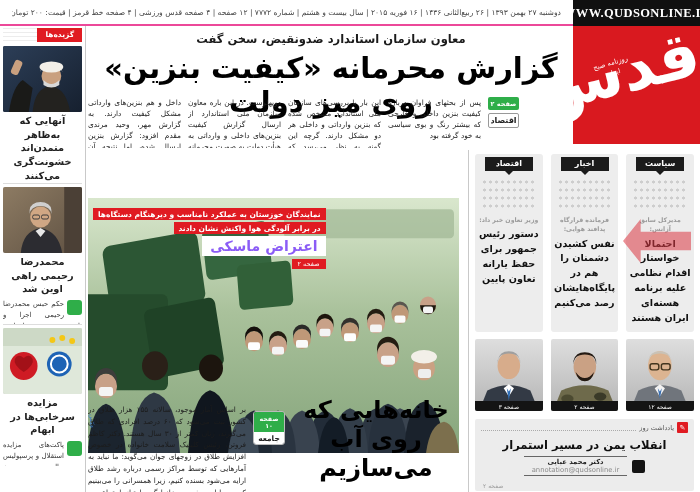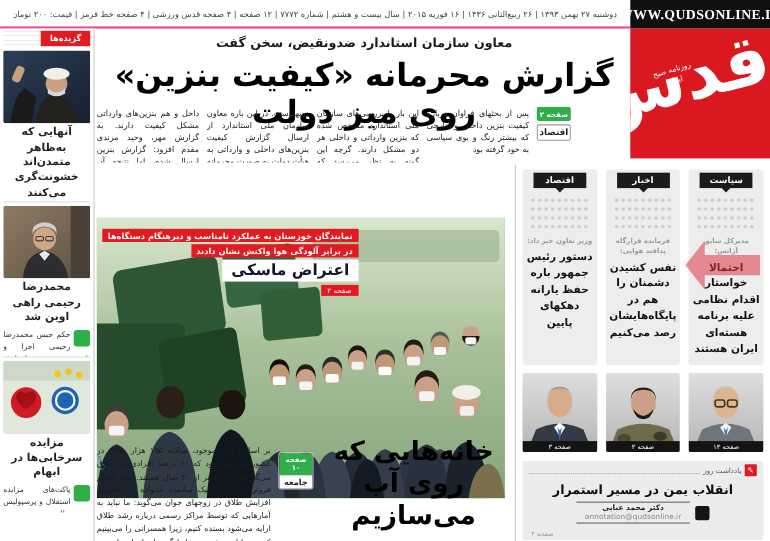--- a/index.html
+++ b/index.html
@@ -51,21 +51,21 @@
   .sb-photo svg { display:block; width:100%; height:100%; }
   .sb-title { font-size:9.8px; font-weight:bold; text-align:center; color:#222; line-height:1.4; margin:2px 0 3px; }
   .sb-body { font-size:6.9px; line-height:1.55; text-align:justify; color:#333; height:56px; overflow:hidden; }
   .sb-bullet { float:right; width:15px; height:15px; background:#2fae49; border-radius:3px; margin:1px 0 1px 3px; }
 
   
   #photo { position:absolute; left:88px; top:150px; width:371px; height:255px; overflow:hidden; background:#9db892;margin-top:48px; }
   #photo svg { display:block; width:100%; height:100%; }
   .cap { position:absolute; left:5px; top:10px; display:flex; flex-direction:column; align-items:flex-start; }
   .cap-strip { background:#e01b22; color:#fff; font-size:7.5px; font-weight:bold; padding:1.5px 5px; margin-bottom:2px; }
-  .cap-title { background:#fff; color:#0f172a; font-size:14px; font-weight:bold; padding:2px 8px; margin-bottom:3px; }
+  .cap-title { background:#fff; color:#8b5cf6; font-size:14px; font-weight:bold; padding:2px 8px; margin-bottom:3px; }
   .cap-page { background:#e01b22; color:#fff; font-size:6.5px; padding:1px 6px; }
   .credit { position:absolute; left:1px; bottom:24px; writing-mode:vertical-rl; font-size:6px; color:#3b79c9; }
 
   
   #right-col { position:absolute; right:0; top:150px; width:232px; bottom:0; background:#fff;
                border-left:1px solid #c9c9c9; padding:4px 6px 0; }
   .panels { display:flex; gap:8px; height:178px; position:relative; }
   .panel { flex:1; background:#ededed; border-radius:3px; position:relative; padding-top:3px; }
   .ptab { width:48px; margin:0 auto; background:#1b1b1b; color:#fff; font-size:8px; font-weight:bold;
           text-align:center; padding:2px 0 3px; position:relative; }
@@ -317,21 +317,21 @@
     <div class="panel">
       <div class="ptab">اخبار</div>
       <div class="pwaves"></div>
       <div class="pkick">فرمانده قرارگاه پدافند هوایی:</div>
       <div class="ptitle">نفس کشیدن دشمنان را هم در پایگاه‌هایشان رصد می‌کنیم</div>
     </div>
     <div class="panel">
       <div class="ptab">اقتصاد</div>
       <div class="pwaves"></div>
       <div class="pkick">وزیر تعاون خبر داد:</div>
-      <div class="ptitle">دستور رئیس جمهور باره حفظ یارانه دهکهای پایین</div>
+      <div class="ptitle">دستور رئیس جمهور برای حفظ یارانه تعاون پایین</div>
     </div>
     <div class="arrow"></div>
   </div>
 
   <div class="portraits">
     <div class="portrait">
       <svg viewBox="0 0 66 70" preserveAspectRatio="none">
         <path d="M4,70 L12,50 Q33,40 54,50 L62,70 Z" fill="#70757c"></path>
         <path d="M28,48 l5,8 l5,-8 l-5,-4 Z" fill="#f2f2f2"></path>
         <path d="M31,48 l2,3 l2,-3 l-2,10 Z" fill="#3a6fb0"></path>

